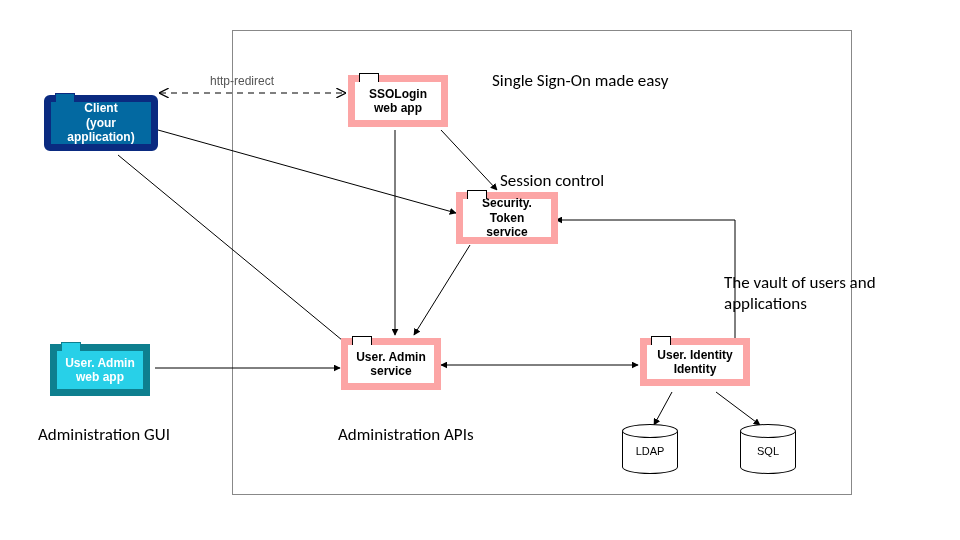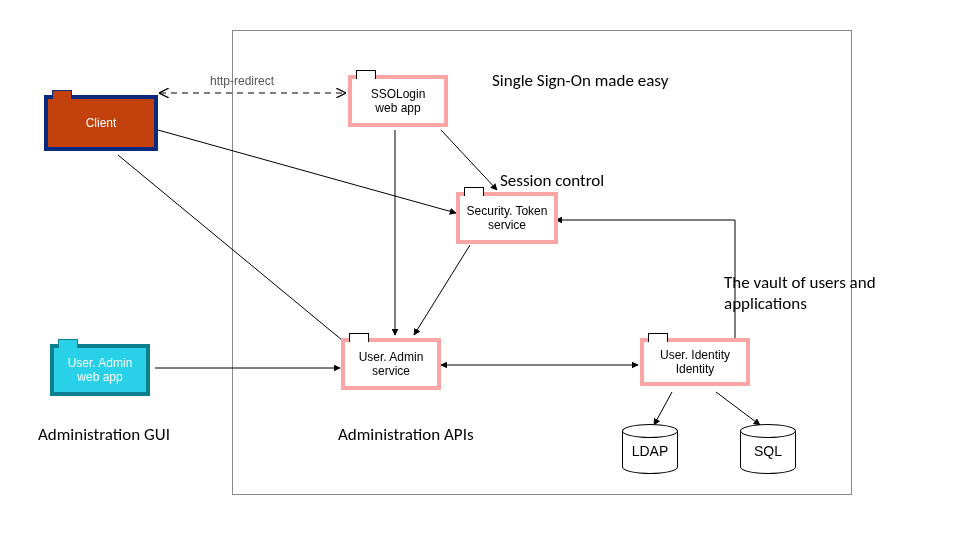--- a/index.html
+++ b/index.html
@@ -1,29 +1,29 @@
 <!DOCTYPE html>
 <html><head>
 <meta charset="utf-8">
 <style>
   * { box-sizing: border-box; margin: 0; padding: 0; }
   body { width: 960px; height: 540px; background: #fff; font-family: Arial, sans-serif; position: relative; overflow: hidden; }
   .boundary { position: absolute; border: 1px solid #888; }
-  .box { position: absolute; background: #fff; border: 4px solid #fca5a5; display: flex; flex-direction: column; align-items: center; justify-content: center; text-align: center; font-weight: normal; font-size: 12px; line-height: 1.2; padding: 4px 6px; }
-  .box.blue { background: #c2410c; color: #fff; border-color: #0a2a80; }
+  .box { position: absolute; background: #fff; border: 7px solid #fca5a5; display: flex; flex-direction: column; align-items: center; justify-content: center; text-align: center; font-weight: bold; font-size: 12px; line-height: 1.2; padding: 4px 6px; }
+  .box.blue { background: #0369a1; color: #fff; border-color: #0a2a80; border-radius: 6px; }
   .box.cyan { background: #28d0e8; color: #fff; border-color: #0e7f8f; }
   .box.shadow::after { content:""; position:absolute; left:2px; top:2px; right:-4px; bottom:-4px; background: rgba(0,0,0,0.25); z-index:-1; }
   .tab { position: absolute; top: -9px; left: 4px; width: 20px; height: 9px; background: inherit; border: 1px solid #000; border-bottom: none; }
   .box.blue .tab { border-color: #0a2a80; }
   .box.cyan .tab { border-color: #0e7f8f; }
   .cyl { position: absolute; width: 56px; height: 50px; }
   .cyl .body { position: absolute; left:0; right:0; top:7px; bottom:7px; border-left:1px solid #000; border-right:1px solid #000; background:#fff; }
   .cyl .top { position:absolute; left:0; right:0; top:0; height:14px; border:1px solid #000; border-radius:50%; background:#fff; z-index:2; }
   .cyl .bot { position:absolute; left:0; right:0; bottom:0; height:14px; border:1px solid #000; border-radius:50%; background:#fff; z-index:0; }
-  .cyl .lbl { position:absolute; left:0; right:0; top:50%; transform:translateY(-35%); text-align:center; font-size:14px; z-index:3; }
+  .cyl .lbl { position:absolute; left:0; right:0; top:50%; transform:translateY(-35%); text-align:center; font-size:11px; z-index:3; }
   .annot { position: absolute; font-size: 17px; font-family: "Calibri", Arial, sans-serif; color: #000; }
   .edge-label { position: absolute; font-size: 12px; font-family: Liberation Sans, sans-serif; color: #555; }
   svg.lines { position:absolute; left:0; top:0; width:960px; height:540px; pointer-events:none; }
 </style>
 </head>
 <body>
 
 <div class="boundary" style="left:232px; top:30px; width:620px; height:465px;"></div>
 
 <svg class="lines">
@@ -55,20 +55,21 @@
   <path d="M 735 345 L 735 220 L 556 220" fill="none" stroke="#000" stroke-width="1" marker-end="url(#ah)"></path>
 
   <line x1="672" y1="392" x2="654" y2="425" stroke="#000" stroke-width="1" marker-end="url(#ah)"></line>
 
   <line x1="716" y1="392" x2="760" y2="425" stroke="#000" stroke-width="1" marker-end="url(#ah)"></line>
 </svg>
 
 <div class="box blue shadow" style="left:44px; top:95px; width:114px; height:56px;">
   <div class="tab"></div>
   <span>Client</span>
+  <span>(your application)</span>
 </div>
 
 <div class="box shadow" style="left:348px; top:75px; width:100px; height:52px;">
   <div class="tab"></div>
   <span>SSOLogin</span>
   <span>web app</span>
 </div>
 
 <div class="box shadow" style="left:456px; top:192px; width:102px; height:52px;">
   <div class="tab"></div>

